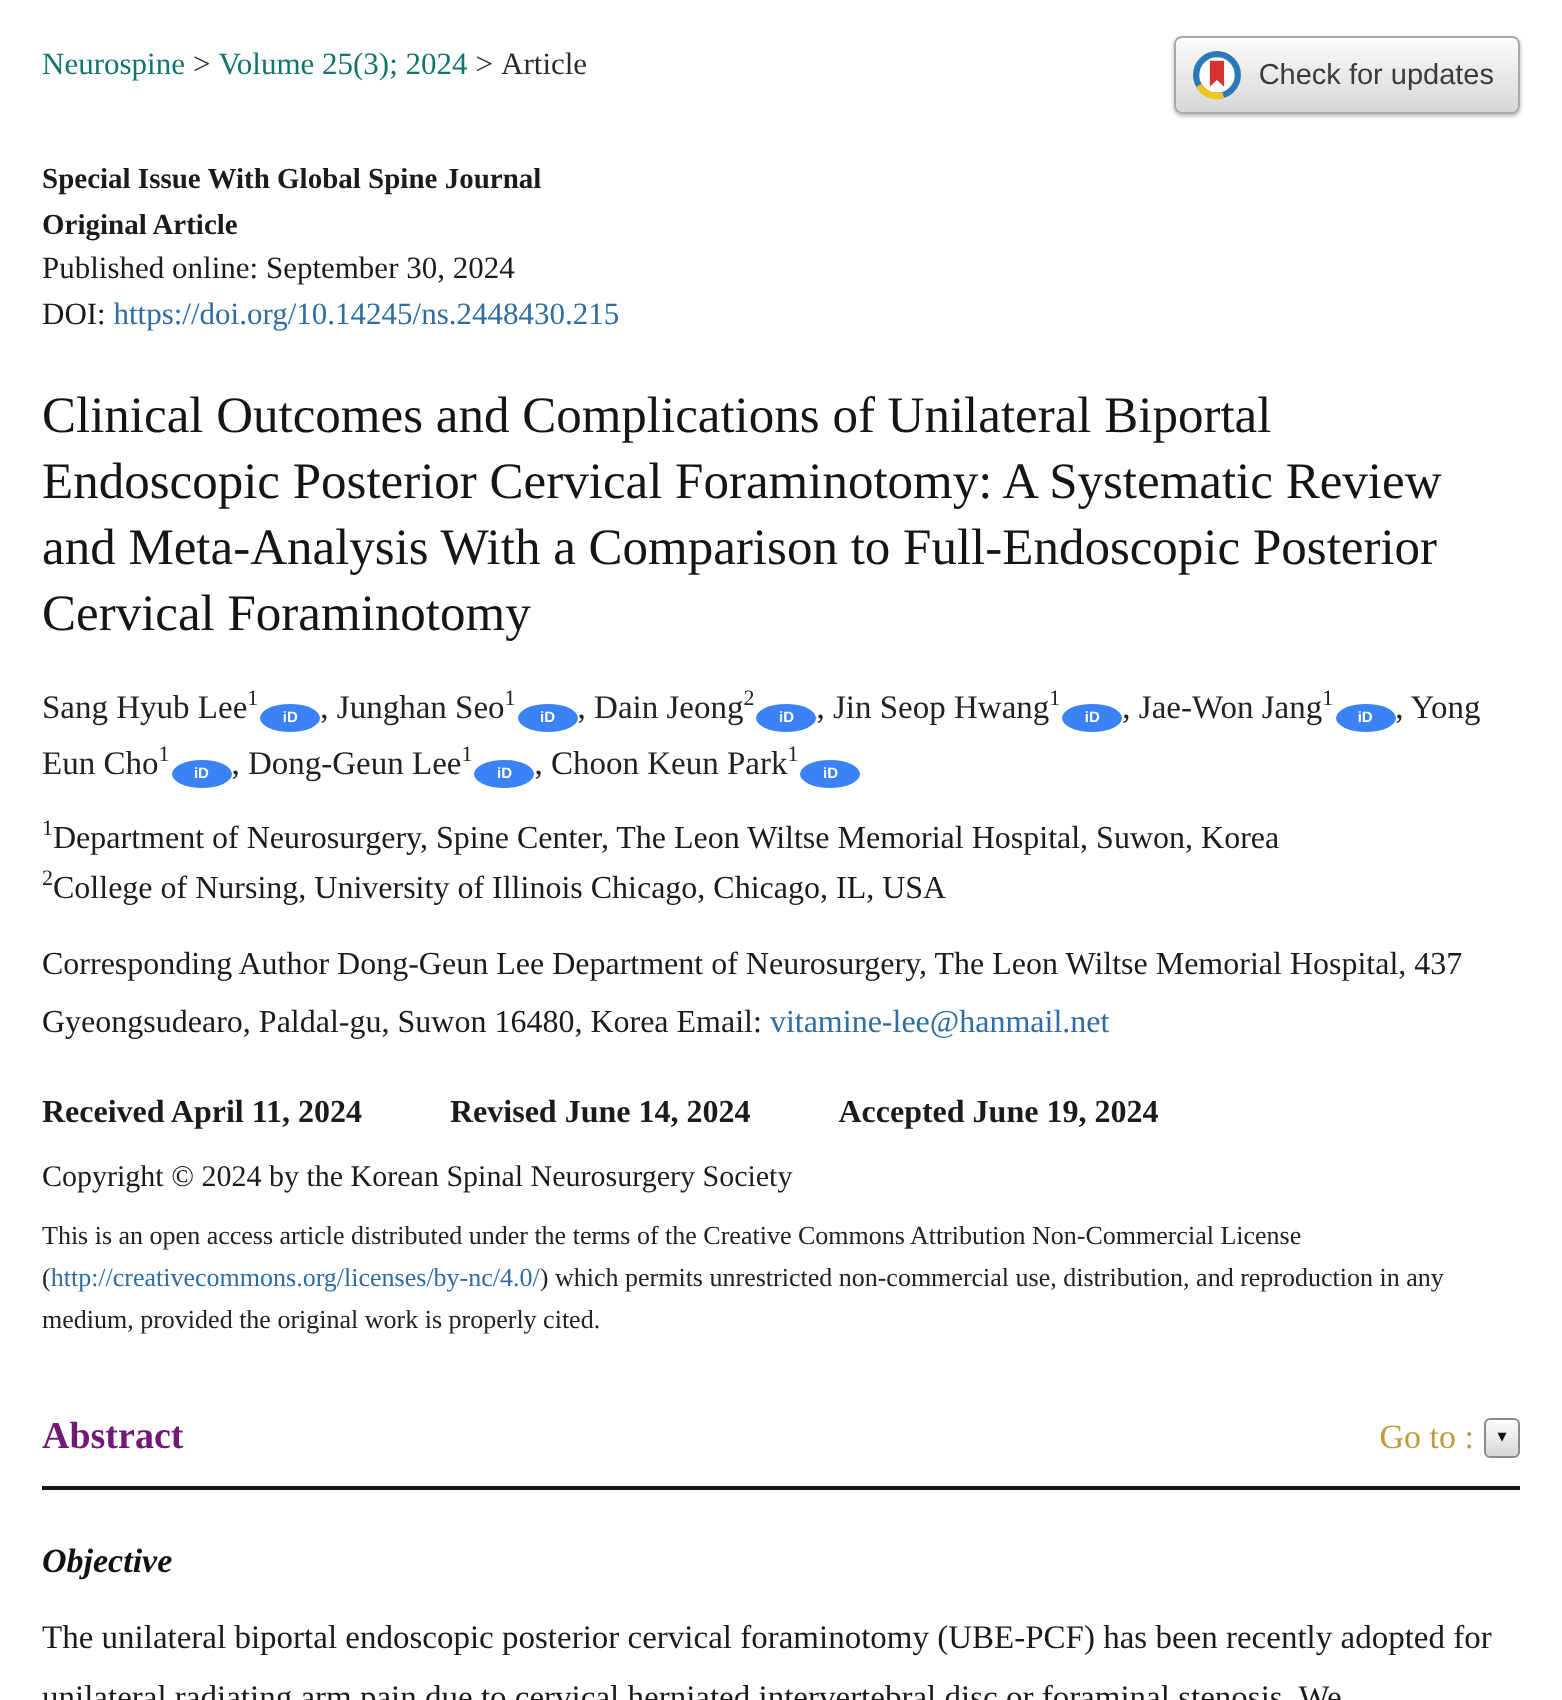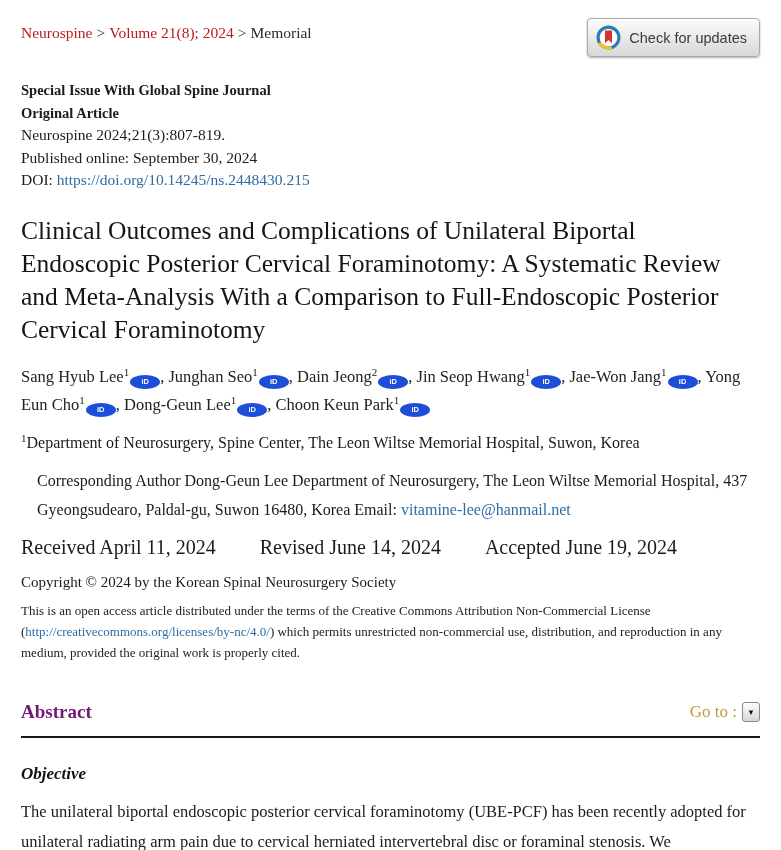--- a/index.html
+++ b/index.html
@@ -7,21 +7,21 @@
   body {
     width: 781px; height: 850px; overflow: hidden;
     background: #ffffff; color: #1b1b1b;
     font-family: "Liberation Serif", "DejaVu Serif", serif;
   }
   .page { padding: 14px 21px 0 21px; }
 
   
   .top-row { display: flex; justify-content: space-between; align-items: flex-start; }
   .breadcrumb { margin-top: 10px; font-size: 15.5px; color: #2b2b2b; }
-  .breadcrumb a { color: #b91c1c; text-decoration: none; cursor: pointer; }
+  .breadcrumb a { color: #0f766e; text-decoration: none; cursor: pointer; }
   .crumb-sep { color: #2b2b2b; padding: 0 4px; }
 
   .check-btn {
     display: flex; align-items: center; gap: 8px;
     margin-top: 4px; padding: 6px 12px 6px 8px;
     border: 1px solid #a9a9a9; border-radius: 4px;
     background: linear-gradient(#fcfcfc, #d7d7d7);
     box-shadow: 0 1px 2px rgba(0,0,0,0.3), inset 0 1px 0 #ffffff;
     font-family: "Liberation Sans", sans-serif;
     font-size: 14.5px; color: #3b3b3b; cursor: pointer;
@@ -37,33 +37,33 @@
     margin-top: 22px; max-width: 745px;
     font-size: 25.5px; line-height: 33px; font-weight: 400; color: #151515;
   }
 
   
   .authors { margin-top: 14px; font-size: 16.5px; line-height: 28px; color: #222; }
   .authors sup { font-size: 11px; line-height: 0; }
   .orcid {
     display: inline-flex; align-items: center; justify-content: center;
     width: 30px; height: 14px; border-radius: 50%;
-    background: #1d4ed8; color: #ffffff;
+    background: #3b82f6; color: #ffffff;
     font-family: "Liberation Sans", sans-serif; font-size: 7.5px; font-weight: bold;
     vertical-align: -2px; margin-left: 1px; cursor: pointer;
   }
 
   
   .affils { margin-top: 12px; font-size: 16px; line-height: 24.5px; }
   .affils sup { font-size: 11px; line-height: 0; }
 
-  .corresponding { margin-top: 12px; font-size: 16px; line-height: 28.5px; max-width: 745px; margin-left: 16px; }
+  .corresponding { margin-top: 12px; font-size: 16px; line-height: 28.5px; max-width: 745px; }
   .corresponding a { color: #2d6da3; text-decoration: none; cursor: pointer; }
 
-  .dates { margin-top: 12px; font-size: 20px; }
+  .dates { margin-top: 22px; font-size: 16px; font-weight: bold; }
   .dates span { margin-right: 44px; }
   .dates span:last-child { margin-right: 0; }
 
   .copyright { margin-top: 15px; font-size: 15px; }
 
   .license { margin-top: 9px; font-size: 13px; line-height: 21px; color: #222; max-width: 745px; }
   .license a { color: #2d6da3; text-decoration: none; cursor: pointer; }
 
   
   .section-head { margin-top: 38px; display: flex; justify-content: space-between; align-items: center; }
@@ -81,50 +81,50 @@
   .obj-head { margin-top: 26px; font-size: 17px; font-weight: bold; color: #111; font-style: italic; }
   .obj-text { margin-top: 13px; font-size: 16.5px; line-height: 29.5px; color: #1b1b1b; max-width: 742px; }
 </style>
 </head>
 <body>
 
 <div class="page">
 
   <div class="top-row">
     <div class="breadcrumb">
-      <a>Neurospine</a><span class="crumb-sep">&gt;</span><a>Volume 21(8); 2024</a><span class="crumb-sep">&gt;</span><span>Memorial</span>
+      <a>Neurospine</a><span class="crumb-sep">&gt;</span><a>Volume 25(3); 2024</a><span class="crumb-sep">&gt;</span><span>Article</span>
     </div>
     <div class="check-btn">
       <span style="display:inline-flex;">
         <svg width="25" height="25" viewBox="0 0 24 24">
           <circle cx="12" cy="12" r="10" fill="#ffffff" stroke="#2a7ab9" stroke-width="3"></circle>
           <path d="M3.3 17 A10 10 0 0 0 15 21.6" fill="none" stroke="#f5c518" stroke-width="3"></path>
           <path d="M8.6 5.2 h6.8 v12.4 l-3.4 -3.2 -3.4 3.2 z" fill="#d6332f"></path>
         </svg>
       </span>
       <span>Check for updates</span>
     </div>
   </div>
 
   <div class="meta">
     <div class="b">Special Issue With Global Spine Journal</div>
     <div class="b">Original Article</div>
-    <div>Neurospine 2024;21(3):807-819.</div>
     <div>Published online: September 30, 2024</div>
     <div><span>DOI: </span><a>https://doi.org/10.14245/ns.2448430.215</a></div>
   </div>
 
   <h1 class="title">Clinical Outcomes and Complications of Unilateral Biportal Endoscopic Posterior Cervical Foraminotomy: A Systematic Review and Meta-Analysis With a Comparison to Full-Endoscopic Posterior Cervical Foraminotomy</h1>
 
   <div class="authors">
     <span><span>Sang Hyub Lee</span><sup>1</sup><span class="orcid">iD</span><span>, </span></span><span><span>Junghan Seo</span><sup>1</sup><span class="orcid">iD</span><span>, </span></span><span><span>Dain Jeong</span><sup>2</sup><span class="orcid">iD</span><span>, </span></span><span><span>Jin Seop Hwang</span><sup>1</sup><span class="orcid">iD</span><span>, </span></span><span><span>Jae-Won Jang</span><sup>1</sup><span class="orcid">iD</span><span>, </span></span><span><span>Yong Eun Cho</span><sup>1</sup><span class="orcid">iD</span><span>, </span></span><span><span>Dong-Geun Lee</span><sup>1</sup><span class="orcid">iD</span><span>, </span></span><span><span>Choon Keun Park</span><sup>1</sup><span class="orcid">iD</span></span>
   </div>
 
   <div class="affils">
     <div><sup>1</sup><span>Department of Neurosurgery, Spine Center, The Leon Wiltse Memorial Hospital, Suwon, Korea</span></div>
+    <div><sup>2</sup><span>College of Nursing, University of Illinois Chicago, Chicago, IL, USA</span></div>
   </div>
 
   <div class="corresponding">
     <span>Corresponding Author Dong-Geun Lee Department of Neurosurgery, The Leon Wiltse Memorial Hospital, 437 Gyeongsudearo, Paldal-gu, Suwon 16480, Korea Email: </span><a>vitamine-lee@hanmail.net</a>
   </div>
 
   <div class="dates">
     <span>Received April 11, 2024</span><span>Revised June 14, 2024</span><span>Accepted June 19, 2024</span>
   </div>
 

